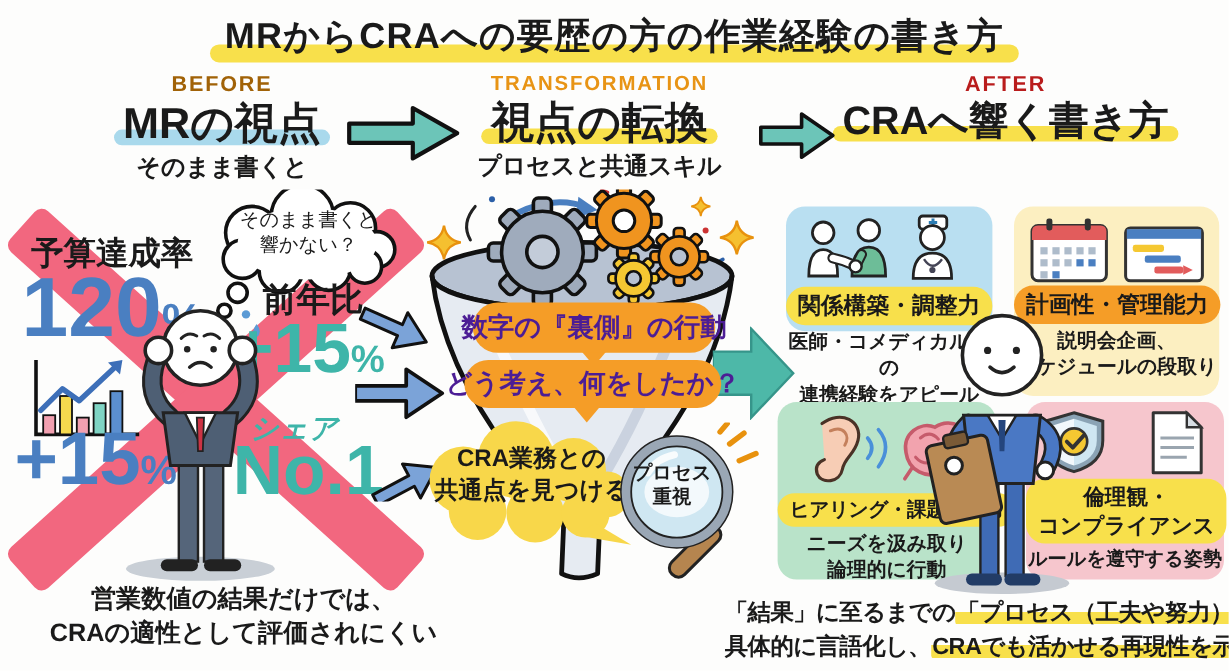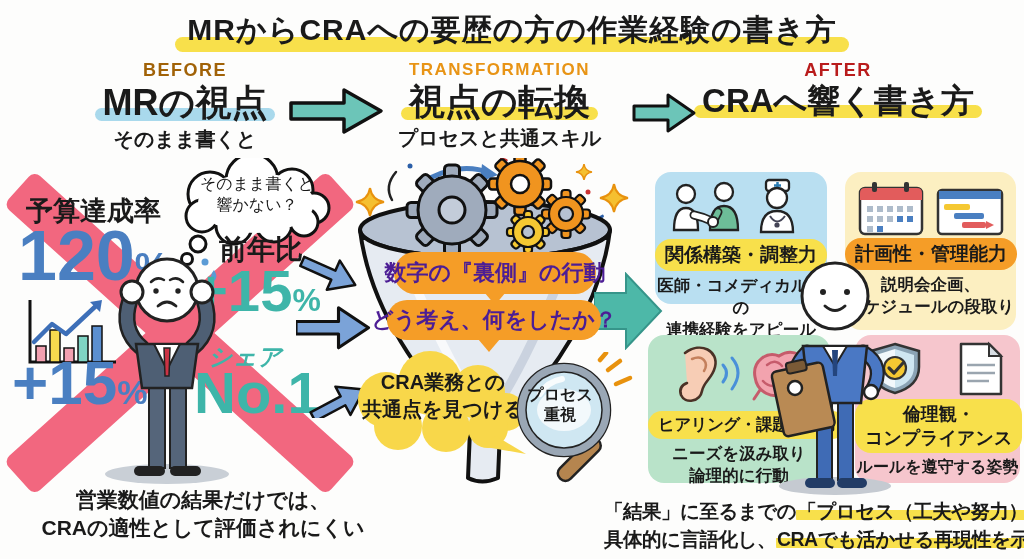--- a/index.html
+++ b/index.html
@@ -45,21 +45,21 @@
   .pill{position:absolute;background:#F59D27;border-radius:22px;display:flex;align-items:center;justify-content:center;font-weight:800;color:#4c1d95;z-index:5;white-space:nowrap;}
   #pill1{left:394px;top:252px;width:202px;height:42px;font-size:22px;}
   #pill2{left:387px;top:300px;width:214px;height:40px;font-size:22px;}
   .orange-tri{position:absolute;width:0;height:0;border-left:11px solid transparent;border-right:11px solid transparent;border-top:13px solid #F59D27;z-index:4;}
   #cloud-text{left:356px;top:369px;width:174px;text-align:center;font-size:20px;font-weight:800;line-height:27px;z-index:5;}
   #mag-text{left:526px;top:385px;width:68px;text-align:center;font-size:16px;font-weight:800;line-height:20px;z-index:6;}
   
   .card{position:absolute;border-radius:16px;z-index:2;text-align:center;}
   .card .cpill{display:inline-block;border-radius:16px;font-weight:800;padding:3px 10px;white-space:nowrap;position:relative;z-index:3;}
   .card .desc{font-weight:700;line-height:22px;margin-top:3px;}
-  #card1{left:655px;top:172px;width:172px;height:132px;background:#B9DFF1;}
+  #card1{left:655px;top:172px;width:172px;height:104px;background:#B9DFF1;}
   #card1 .cpill{background:#F8E04B;font-size:19px;margin-top:1px;}
   #card1 .desc{font-size:16.5px;}
   #card2{left:845px;top:172px;width:171px;height:158px;background:#FCEFC1;}
   #card2 .cpill{background:#F59D27;font-size:19px;}
   #card2 .desc{font-size:16.5px;}
   #card3{left:648px;top:335px;width:182px;height:148px;background:#B9E3C9;}
   #card3 .cpill{background:#F8E04B;font-size:16.5px;letter-spacing:-0.5px;margin-top:4px;}
   #card3 .desc{font-size:16.5px;}
   #card4{left:855px;top:335px;width:165px;height:148px;background:#F6C6CD;}
   #card4 .cpill{background:#F8E04B;font-size:18px;line-height:24px;margin-top:2px;}

